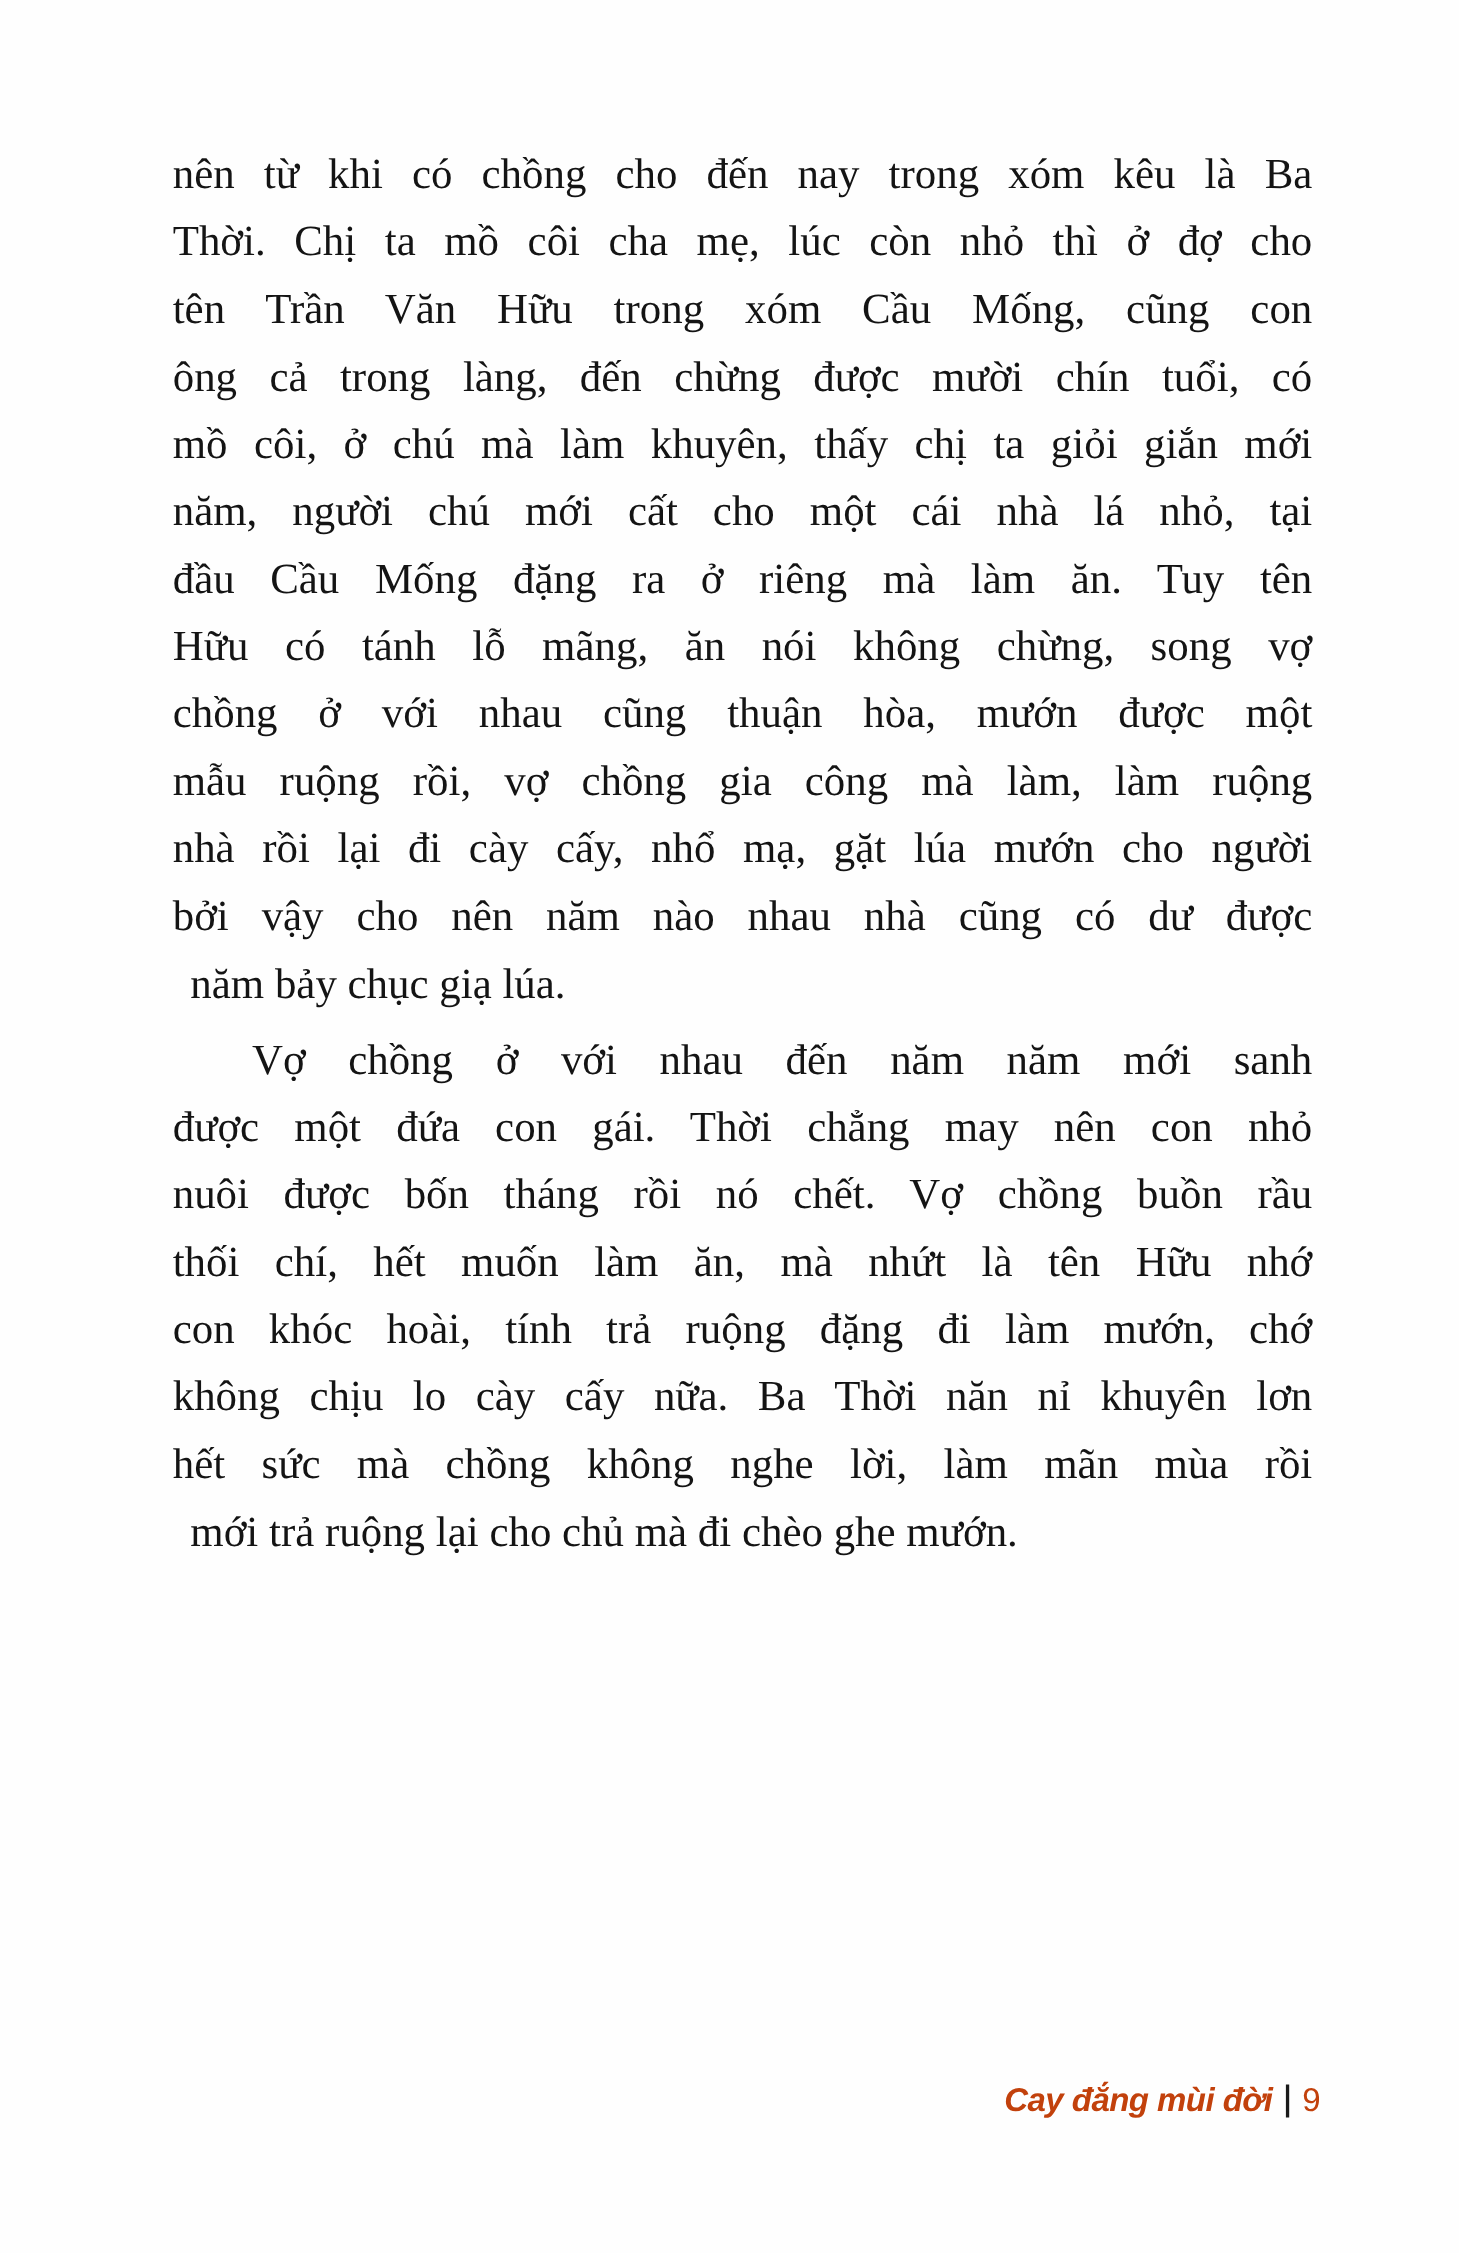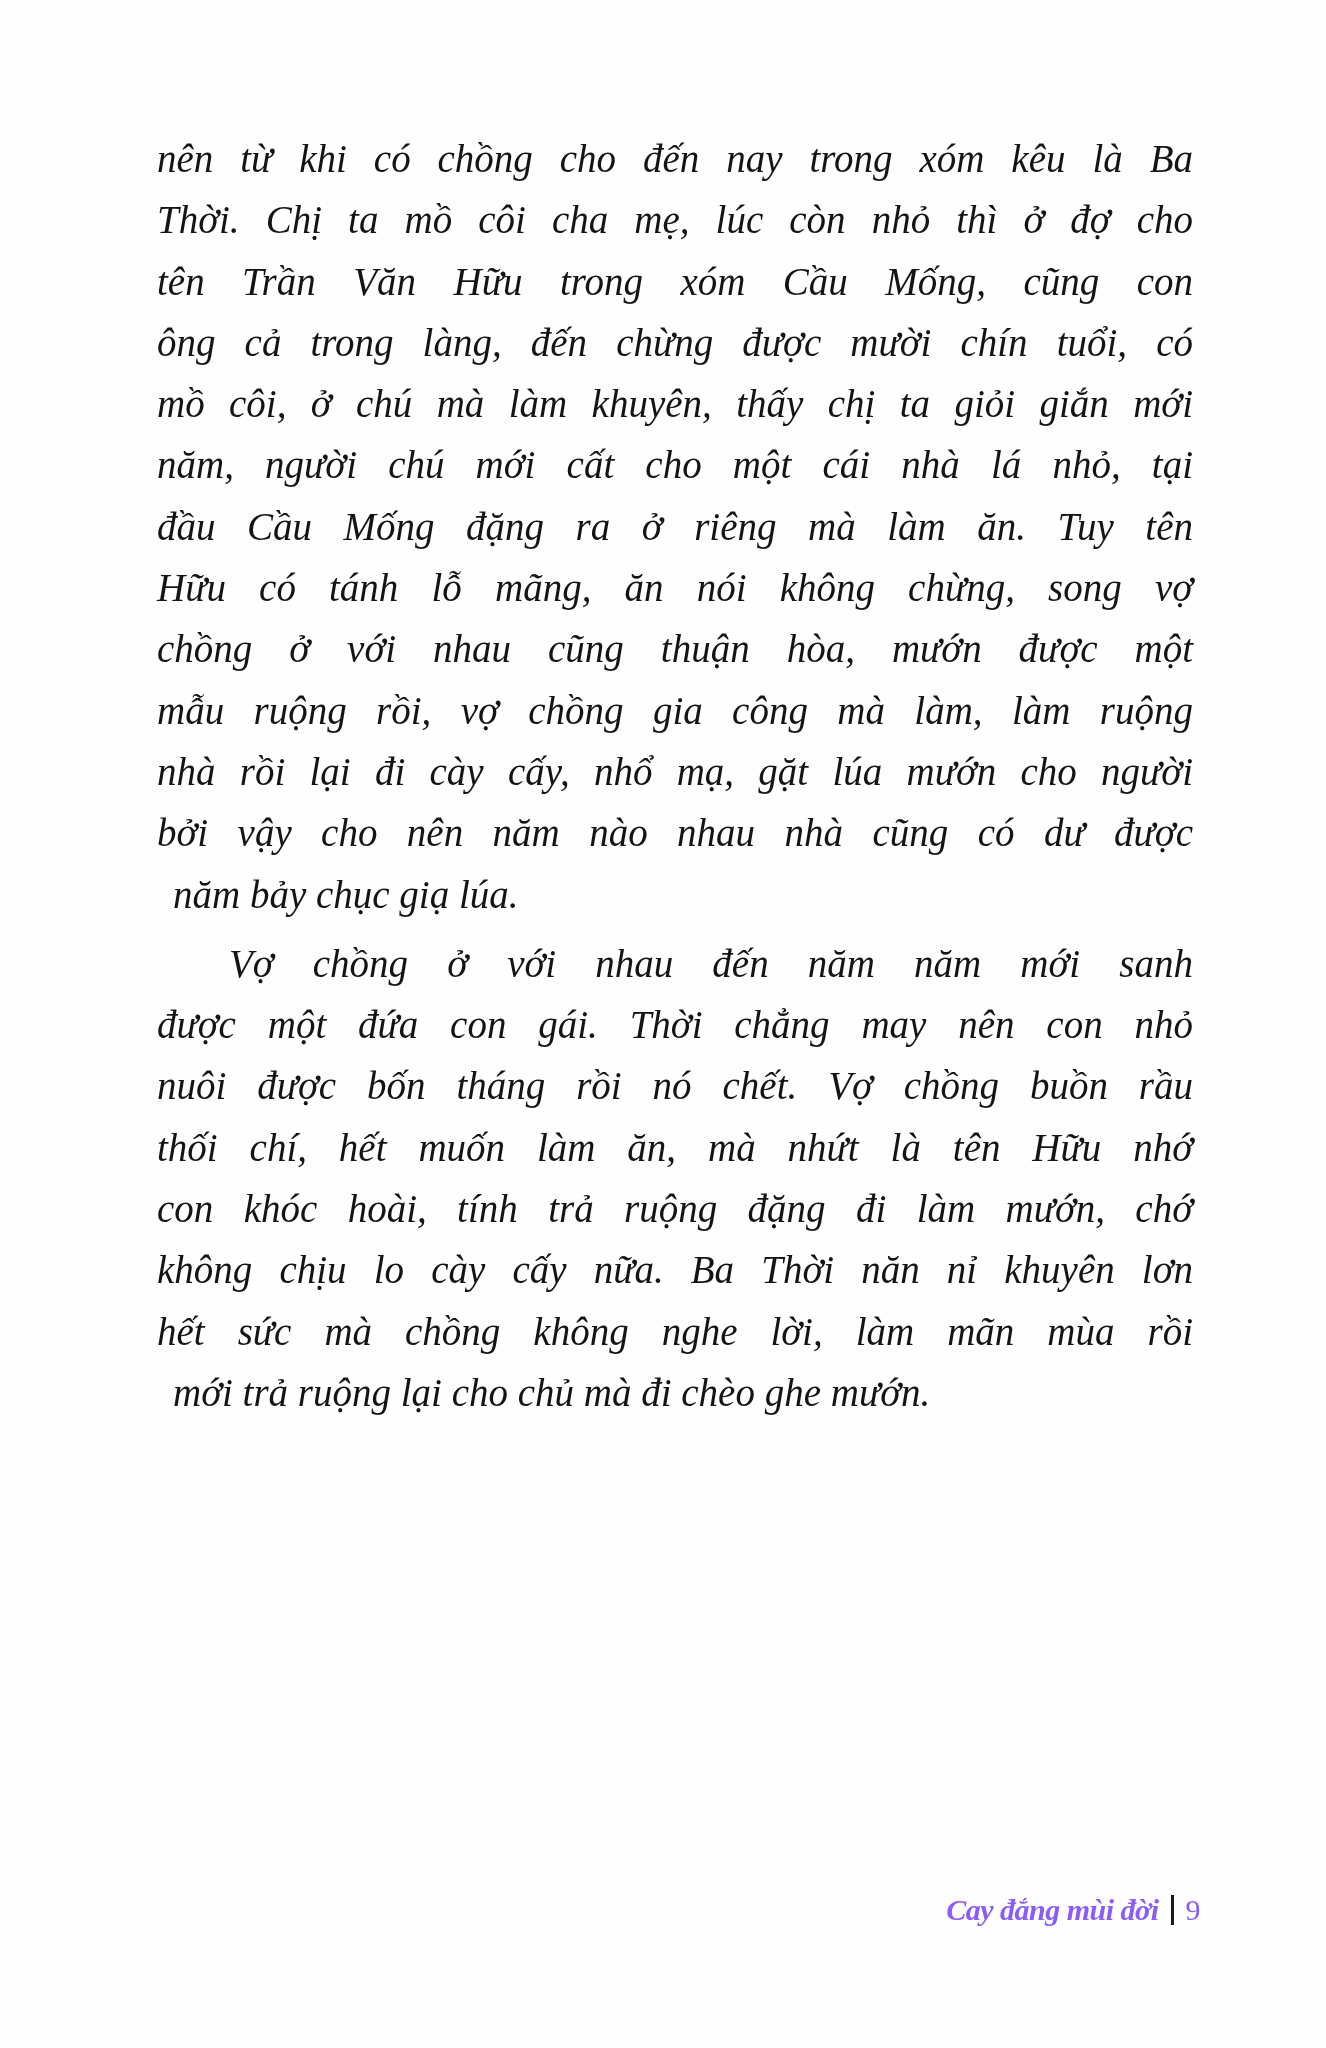--- a/index.html
+++ b/index.html
@@ -52,35 +52,34 @@
     }
     .line.indent {
       padding-left: 72px;
     }
     .line-inner {
       display: inline-block;
       width: 100%;
       text-align: justify;
       text-align-last: justify;
       white-space: normal;
-      font-style: italic;
     }
     .line.last .line-inner {
       text-align: left;
       text-align-last: left;
     }
     .footer {
       position: absolute;
       right: 126px;
       top: 1893px;
-      font-family: Liberation Serif, serif;
+      font-family: Liberation Sans, sans-serif;
       font-style: italic;
       font-weight: bold;
       font-size: 30px;
-      color: #8b5cf6;
+      color: #c2410c;
       letter-spacing: -0.5px;
       display: flex;
       align-items: center;
       gap: 10px;
     }
     .footer .sep {
       display: inline-block;
       width: 3px;
       height: 30px;
       background: #1a1a1a;

